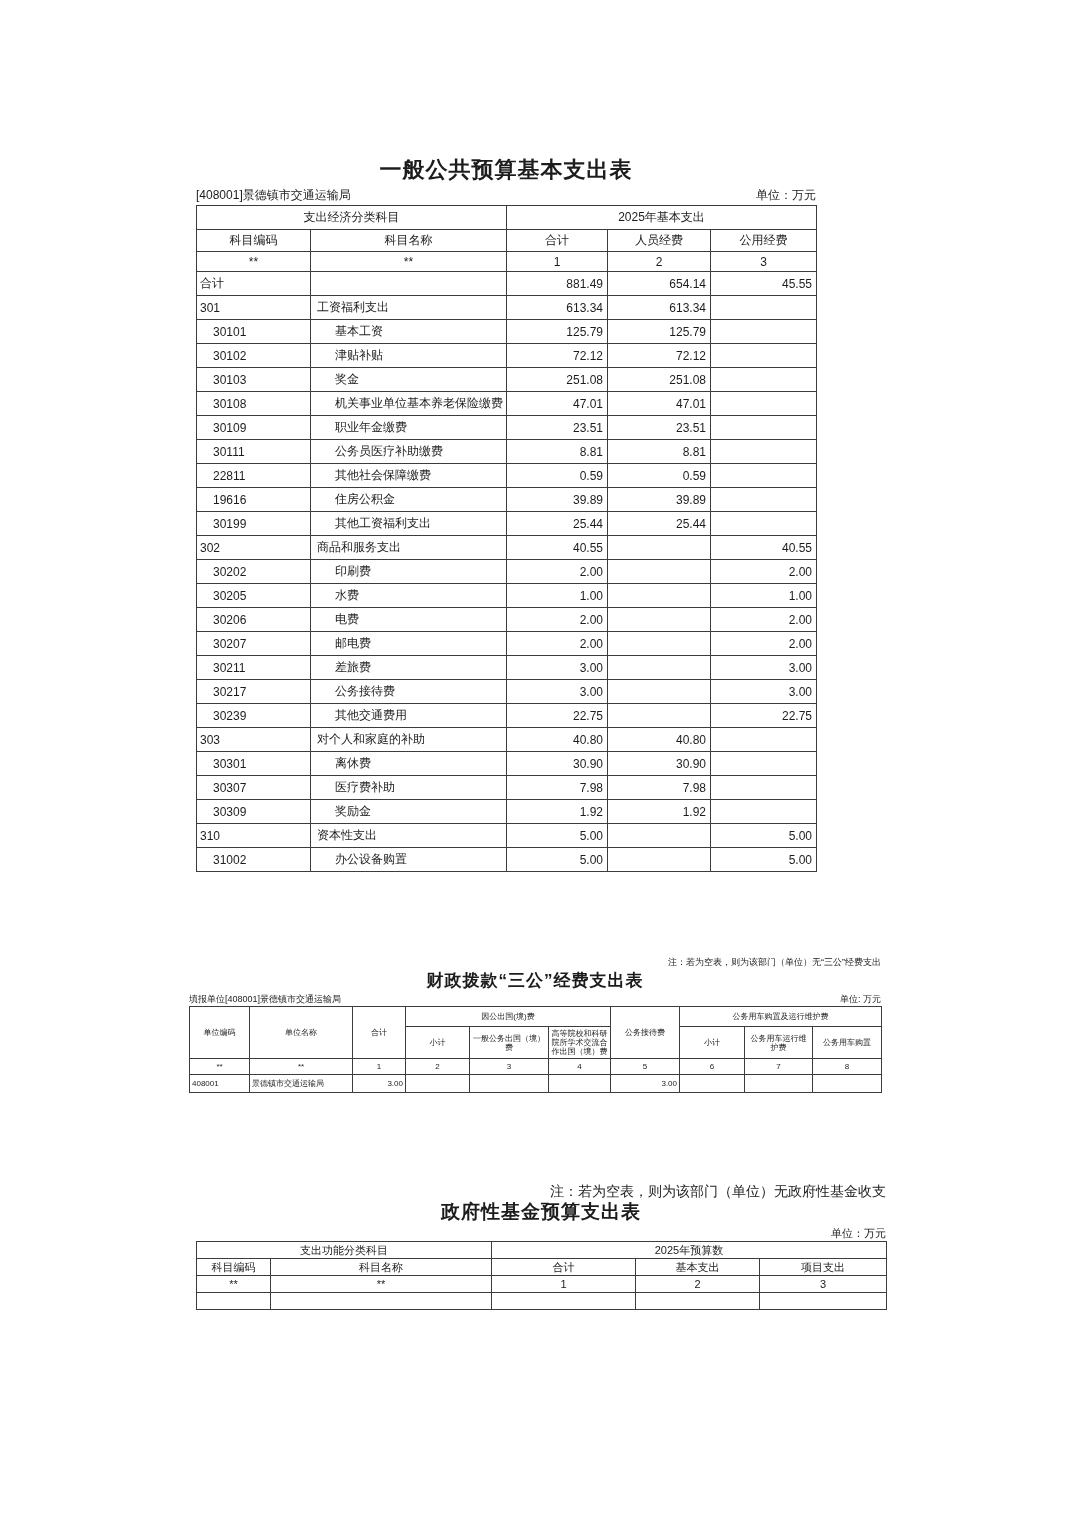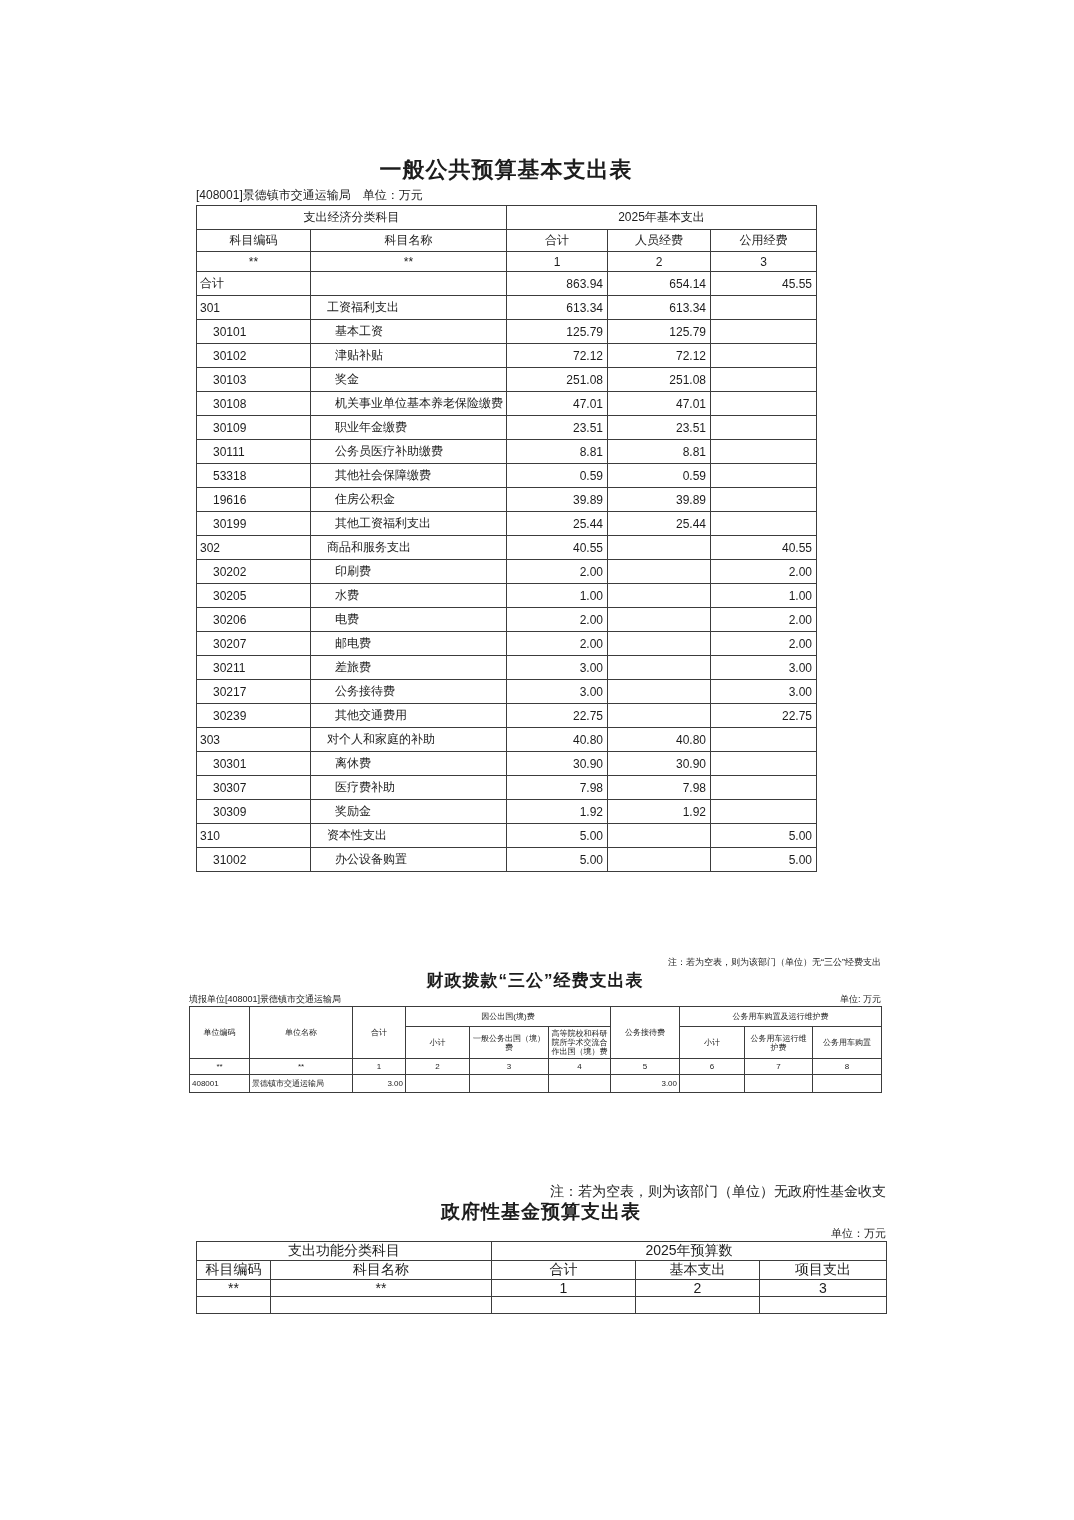--- a/index.html
+++ b/index.html
@@ -17,27 +17,27 @@
     padding:0 4px;
     font-weight:normal;
     overflow:hidden;
     white-space:nowrap;
   }
   th{}
   td.center{text-align:center;}
   td.num{text-align:right;}
   td.code{text-align:left;padding-left:3px;}
   td.code.indent1{padding-left:16px;}
-  td.name{text-align:left;padding-left:16px;}
+  td.name{text-align:left;padding-left:6px;}
   td.name.indent2{padding-left:24px;}
 
   
   .block1{position:absolute;left:196px;top:155px;width:620px;}
   .title1{font-size:22px;font-weight:bold;text-align:center;line-height:30px;letter-spacing:1px;}
-  .meta{display:flex;align-items:flex-end;font-size:12px;line-height:20px;gap:12px;}
+  .meta{display:flex;justify-content:space-between;align-items:flex-end;font-size:12px;line-height:20px;}
   .t1 th,.t1 td{font-size:12px;}
   .t1 tr.h1 th{height:23px;}
   .t1 tr.h2 th{height:21px;}
   .t1 tr.idx td{height:19px;text-align:center;}
   .t1 tbody tr{height:24px;}
 
   
   .block2{position:absolute;left:189px;top:956px;width:692px;}
   .note-s{font-size:9px;text-align:right;line-height:13px;}
   .title2{font-size:17px;font-weight:bold;text-align:center;line-height:23px;letter-spacing:1px;}
@@ -46,21 +46,21 @@
   .t2 tr.h1 th{height:19px;}
   .t2 tr.h2 th{height:31px;white-space:normal;line-height:9px;}
   .t2 tr.idx td{height:15px;text-align:center;}
   .t2 tr.data{height:18px;}
 
   
   .block3{position:absolute;left:196px;top:1184px;width:690px;}
   .note-m{font-size:14px;text-align:right;line-height:15px;}
   .title3{font-size:19px;font-weight:bold;text-align:center;line-height:26px;letter-spacing:1px;}
   .unit3{font-size:11px;text-align:right;line-height:16px;}
-  .t3 th,.t3 td{font-size:14px;}
+  .t3 th,.t3 td{font-size:11px;}
   .t3 tr{height:17px;}
 </style>
 </head>
 <body>
 
 <div class="sheet">
 
   <div class="block1">
     <div class="title1">一般公共预算基本支出表</div>
     <div class="meta">
@@ -92,21 +92,21 @@
             <td class="center">**</td>
             <td class="center">1</td>
             <td class="center">2</td>
             <td class="center">3</td>
           </tr>
       </thead>
       <tbody>
           <tr>
             <td class="code">合计</td>
             <td class="name"></td>
-            <td class="num">863.94</td>
+            <td class="num">881.49</td>
             <td class="num">654.14</td>
             <td class="num">45.55</td>
           </tr>
           <tr>
             <td class="code">301</td>
             <td class="name">工资福利支出</td>
             <td class="num">613.34</td>
             <td class="num">613.34</td>
             <td class="num"></td>
           </tr>
@@ -146,21 +146,21 @@
             <td class="num"></td>
           </tr>
           <tr>
             <td class="code indent1">30111</td>
             <td class="name indent2">公务员医疗补助缴费</td>
             <td class="num">8.81</td>
             <td class="num">8.81</td>
             <td class="num"></td>
           </tr>
           <tr>
-            <td class="code indent1">53318</td>
+            <td class="code indent1">22811</td>
             <td class="name indent2">其他社会保障缴费</td>
             <td class="num">0.59</td>
             <td class="num">0.59</td>
             <td class="num"></td>
           </tr>
           <tr>
             <td class="code indent1">19616</td>
             <td class="name indent2">住房公积金</td>
             <td class="num">39.89</td>
             <td class="num">39.89</td>

